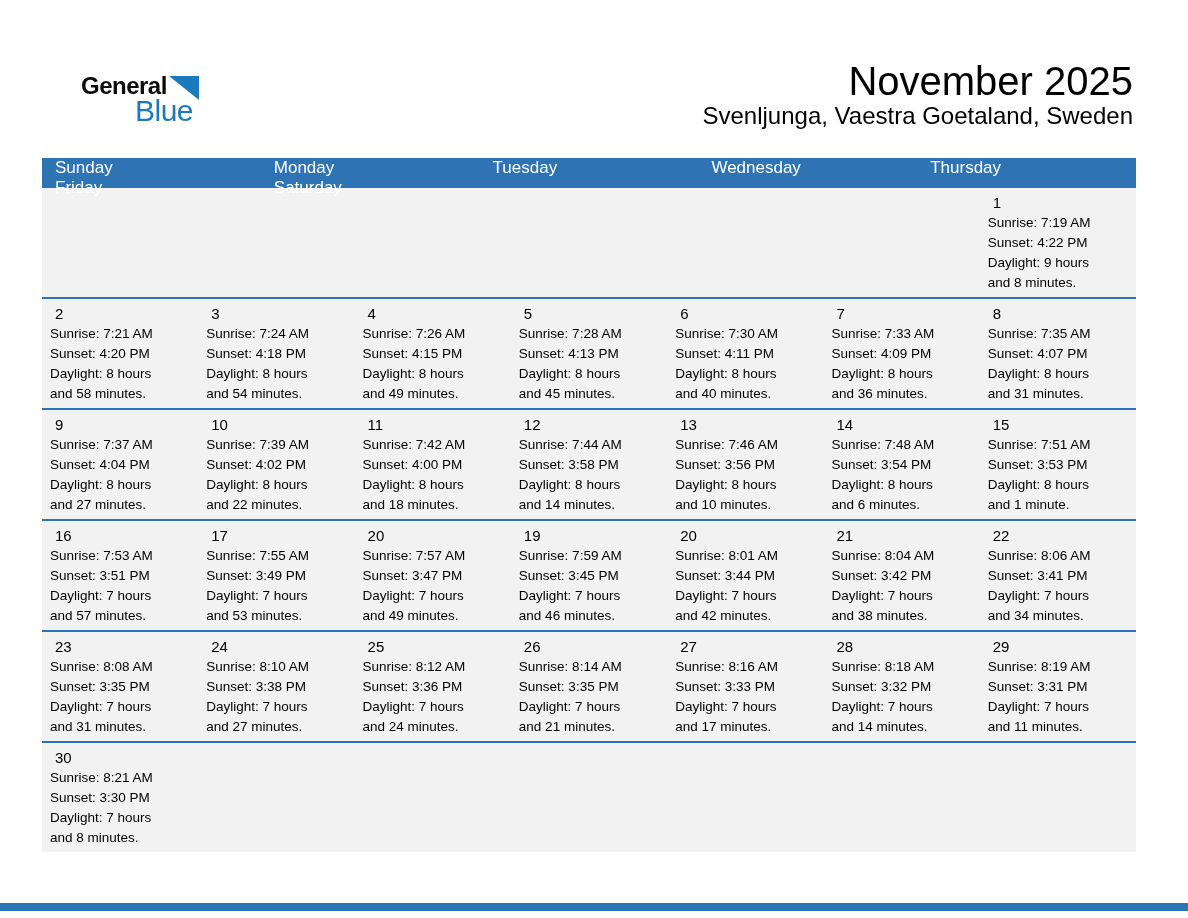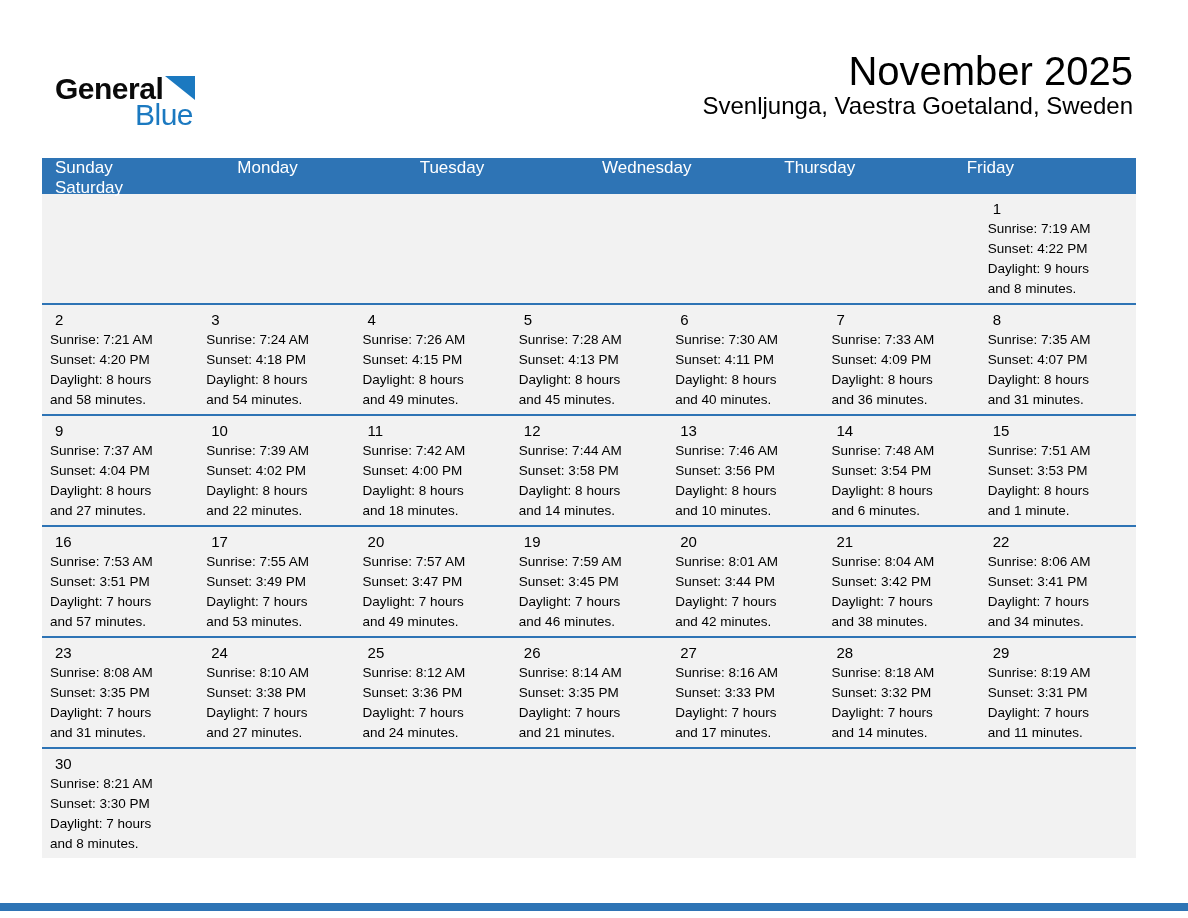--- a/index.html
+++ b/index.html
@@ -6,30 +6,30 @@
   html, body { width: 1188px; height: 918px; }
   body {
     font-family: "Liberation Sans", sans-serif;
     background: #ffffff;
     position: relative;
     overflow: hidden;
     color: #000;
   }
   .logo { position: absolute; left: 55px; top: 74px; }
   .logo-row { display: flex; align-items: flex-start; }
-  .logo-general { font-size: 30px; font-weight: bold; color: #0a0a0a; letter-spacing: -0.5px; line-height: 1; }
+  .logo-general { font-size: 24px; font-weight: bold; color: #0a0a0a; letter-spacing: -0.5px; line-height: 1; margin-left: 26px; }
   .logo-tri { margin-left: 2px; margin-top: 2px; }
   .logo-blue { font-size: 30px; font-weight: normal; color: #1B79C0; letter-spacing: -0.5px; line-height: 1; margin-left: 80px; margin-top: -4px; }
-  .titles { position: absolute; top: 50px; right: 55px; text-align: right; }
+  .titles { position: absolute; top: 60px; right: 55px; text-align: right; }
   .month-title { font-size: 40px; font-weight: 400; color: #000; line-height: 1.05; }
   .location { font-size: 24px; font-weight: 400; color: #000; margin-top: 0; }
   .calendar { position: absolute; left: 42px; top: 158px; width: 1094px; }
   .weekday-header {
-    display: grid; grid-template-columns: repeat(6, 1fr);
-    background: #2E74B5; color: #fff; height: 36px; align-items: center;
+    display: grid; grid-template-columns: repeat(5, 1fr);
+    background: #2E74B5; color: #fff; height: 30px; align-items: center;
   }
   .wd { font-size: 17px; padding-left: 13px; font-weight: 400; }
   .week-row {
     display: grid; grid-template-columns: repeat(7, 1fr);
     background: #F2F2F2; min-height: 108px;
   }
   .week-row.bordered { border-top: 2px solid #2E74B5; }
   .cell { padding: 5px 4px 4px 0; overflow: hidden; }
   .day-num { font-size: 15px; padding-left: 13px; line-height: 20px; }
   .line { font-size: 13.5px; padding-left: 8px; line-height: 20px; }

